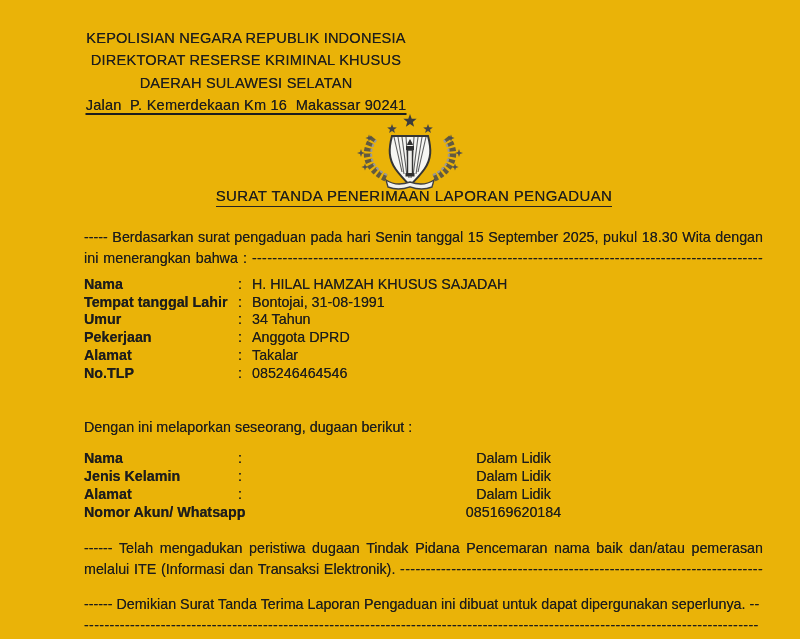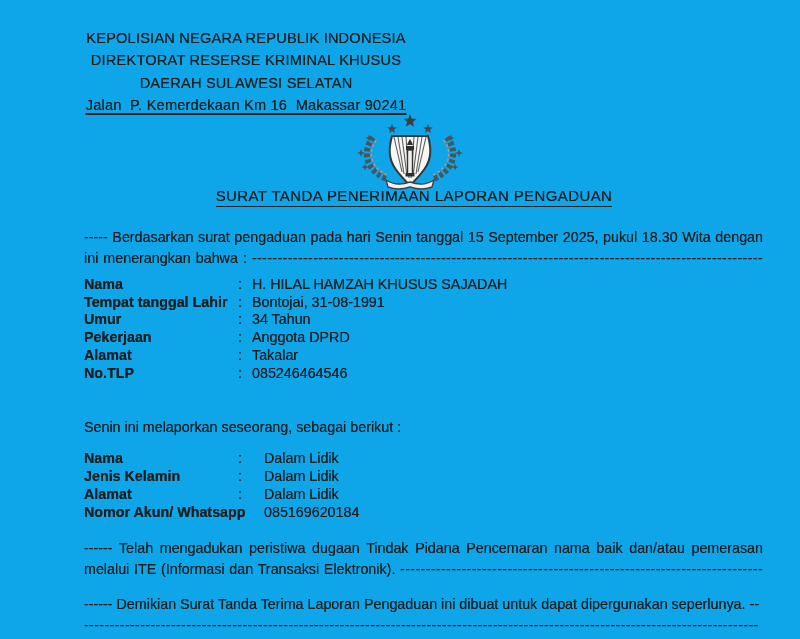--- a/index.html
+++ b/index.html
@@ -1,18 +1,18 @@
 <!DOCTYPE html>
 <html><head>
 <meta charset="utf-8">
 <style>
   html,body{margin:0;padding:0;background:#e8e8e8;}
   .page{
     position:relative;width:800px;height:639px;overflow:hidden;
-    background:#0ea5e9;
+    background:#eab308;
     color:#1d1d1d;
     font-family:"Liberation Sans", sans-serif;
     text-shadow:0 0 .45px rgba(25,25,25,.75);
   }
   
   .letterhead{position:absolute;left:60px;top:27px;width:372px;text-align:center;
     font-size:14.6px;line-height:22.4px;letter-spacing:.2px;}
   .lh-line{white-space:pre-wrap;}
   .lh-address{text-decoration:underline;text-underline-offset:3px;text-decoration-thickness:1.6px;}
   
@@ -34,21 +34,21 @@
   
   .fields{position:absolute;left:84px;width:679px;font-size:14.3px;}
   #block1{top:276px;}
   #block1 .row{line-height:17.7px;}
   #block2{top:449px;}
   #block2 .row{line-height:18.1px;}
   .row{display:grid;grid-template-columns:154px 12px 1fr;}
   .lbl{white-space:nowrap;font-weight:bold;}
   .sep{text-align:left;}
   #block1 .val{padding-left:2px;}
-  #block2 .val{padding-left:14px;}
+  #block2 .val{padding-left:14px;text-align:center;}
   .val-l1{text-align:justify;text-align-last:justify;}
 </style>
 </head>
 <body>
 
 <div class="page">
 
   <div class="letterhead">
     <div class="lh-line">KEPOLISIAN NEGARA REPUBLIK INDONESIA</div>
     <div class="lh-line">DIREKTORAT RESERSE KRIMINAL KHUSUS</div>
@@ -140,21 +140,21 @@
         <div>Takalar</div>
       </div>
     </div>
     <div class="row">
       <div class="lbl">No.TLP</div>
       <div class="sep">:</div>
       <div class="val">085246464546</div>
     </div>
   </div>
 
-  <div class="para single" id="reported-intro">Senin ini melaporkan seseorang, sebagai berikut :</div>
+  <div class="para single" id="reported-intro">Dengan ini melaporkan seseorang, dugaan berikut :</div>
 
   <div class="fields" id="block2">
     <div class="row">
       <div class="lbl">Nama</div>
       <div class="sep">:</div>
       <div class="val">Dalam Lidik</div>
     </div>
     <div class="row">
       <div class="lbl">Jenis Kelamin</div>
       <div class="sep">:</div>

